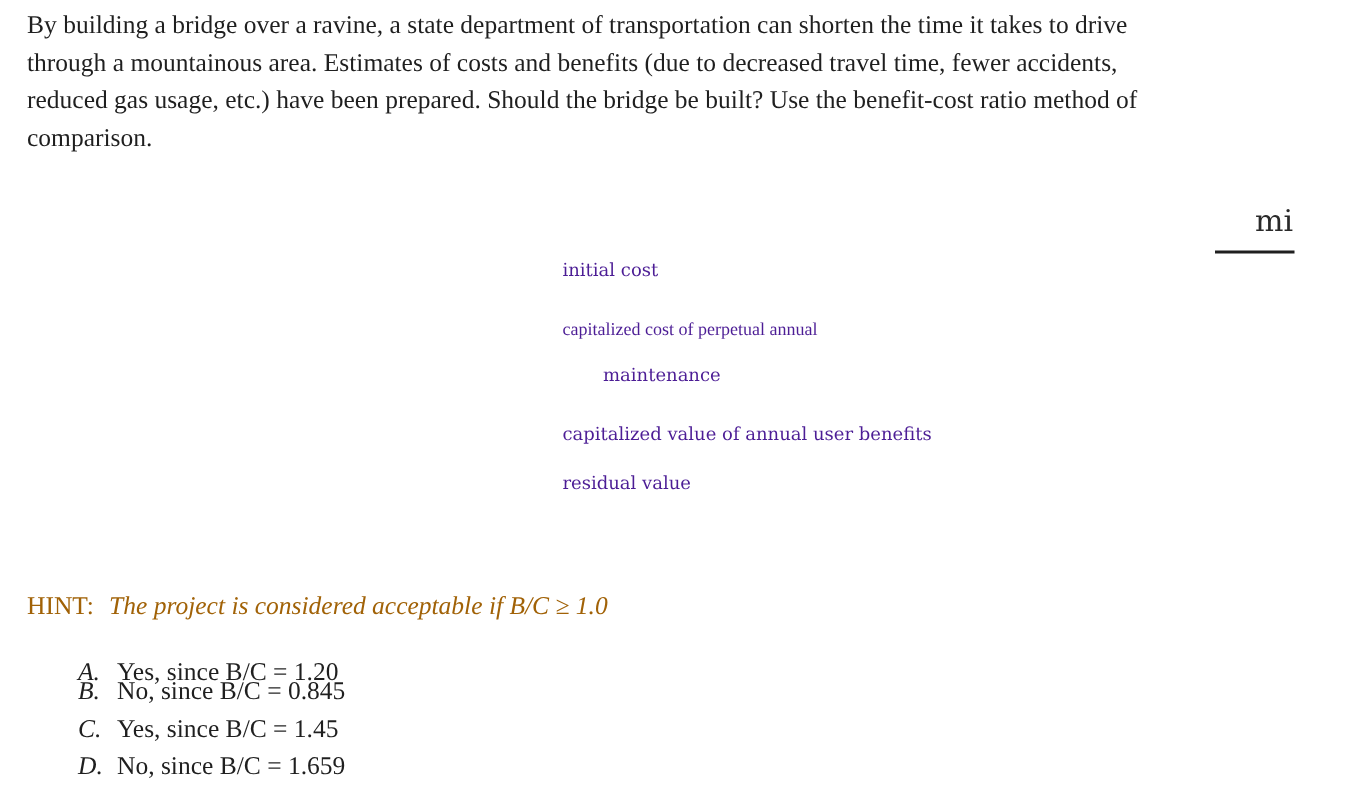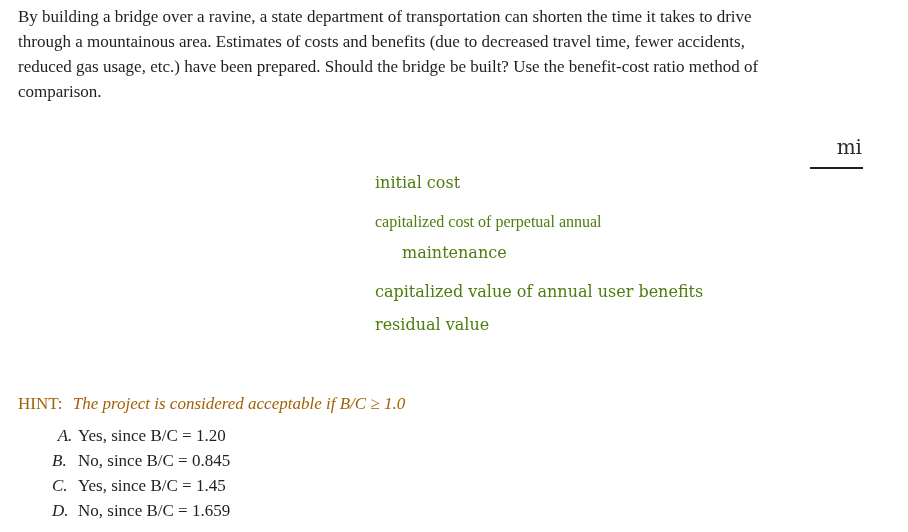--- a/index.html
+++ b/index.html
@@ -24,24 +24,24 @@
     color: #1f1f1f;
   }
   .problem-line { display: block; white-space: nowrap; }
 
   
   .cb-table { position: absolute; left: 0; top: 0; width: 788px; height: 360px; }
   .cb-row {
     position: absolute;
     left: 375px;
     font-family: "DejaVu Serif", serif;
-    font-size: 16px;
+    font-size: 12px;
     line-height: 1.15;
     white-space: nowrap;
-    color: #4d7c0f;
+    color: #4c1d95;
   }
   .cb-row.indent { left: 402px; text-align: right; }
   .cb-row.r0 { top: 174px; }
   .cb-row.r1 { top: 213px; font-family: Liberation Serif, serif; }
   .cb-row.r2 { top: 244px; }
   .cb-row.r3 { top: 283px; }
   .cb-row.r4 { top: 316px; }
 
   .value-col-header {
     position: absolute;
@@ -82,21 +82,21 @@
   .options { position: absolute; left: 52px; top: 424px; }
   .option-row {
     position: absolute;
     left: 0;
     font-family: "Liberation Serif", serif;
     font-size: 17px;
     line-height: 20px;
     white-space: nowrap;
     color: #1f1f1f;
   }
-  .option-row.o0 { top: 2px; text-align: center; }
+  .option-row.o0 { top: 14px; }
   .option-row.o1 { top: 27px; }
   .option-row.o2 { top: 52px; }
   .option-row.o3 { top: 77px; }
   .option-letter {
     display: inline-block;
     width: 26px;
     font-style: italic;
   }
   .option-text { font-style: normal; }
 </style>

